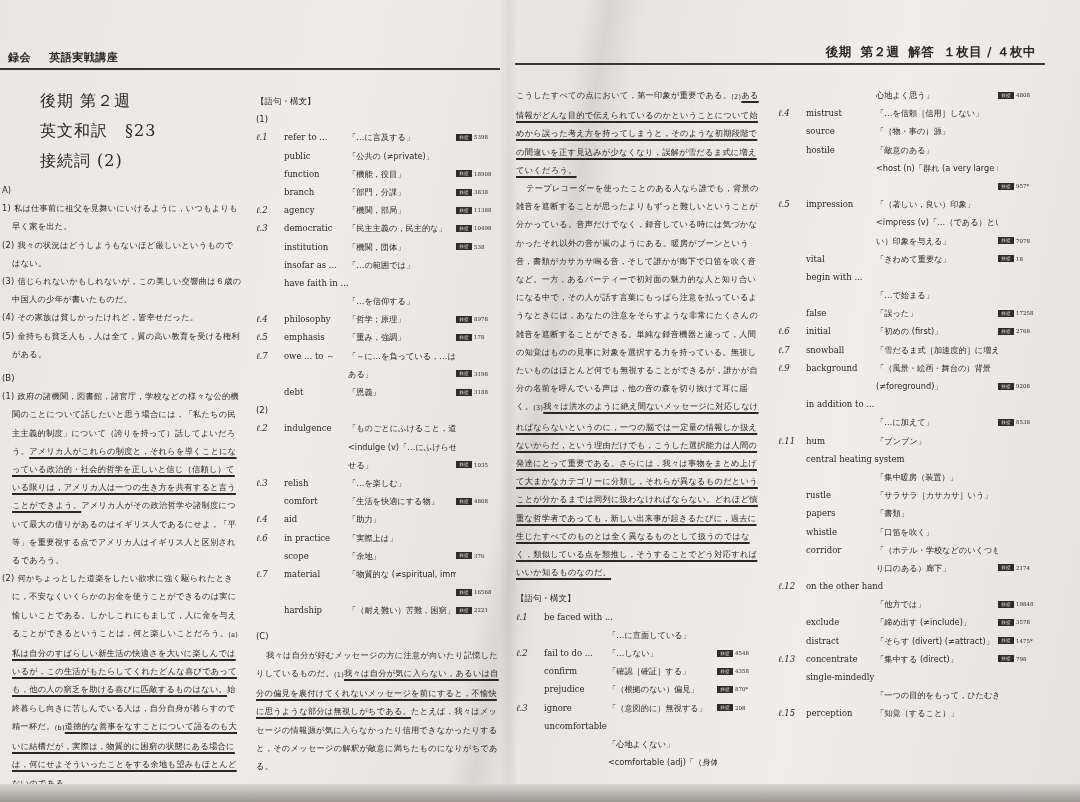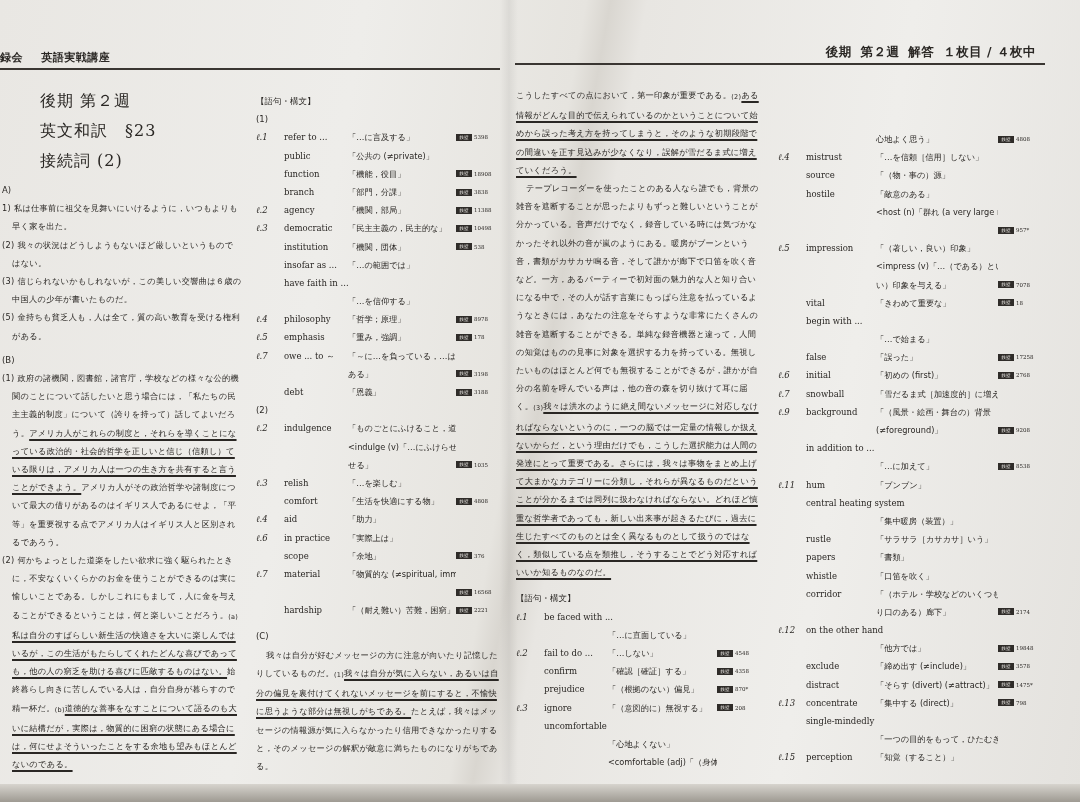--- a/index.html
+++ b/index.html
@@ -17,40 +17,40 @@
   }
   .fold-shadow {
     position: absolute; left: 500px; top: 0; width: 18px; height: 802px;
     background: linear-gradient(90deg, rgba(0,0,0,0) 0%, rgba(0,0,0,0.06) 50%, rgba(0,0,0,0) 100%);
   }
   .bottom-edge {
     position: absolute; left: 0; bottom: 0; width: 1080px; height: 18px;
     background: linear-gradient(180deg, #d7d4ce 0%, #9e9a92 100%);
   }
   .header-left {
-    position: absolute; left: 0; top: 50px;
+    position: absolute; left: 8px; top: 50px;
     font-family: "DejaVu Sans", sans-serif; font-size: 11px; font-weight: bold; letter-spacing: 0.5px;
   }
   .header-left span { margin-right: 14px; }
   .header-right {
     position: absolute; right: 44px; top: 44px;
     font-family: "DejaVu Sans", sans-serif; font-size: 12.5px; font-weight: bold; letter-spacing: 0.5px;
   }
   .header-right span { margin-left: 4px; }
   .rule-left { position: absolute; left: 0; top: 68px; width: 500px; height: 2px; background: #3a3632; }
   .rule-right { position: absolute; left: 515px; top: 63px; width: 530px; height: 2px; background: #3a3632; }
 
   .title-block { position: absolute; left: 40px; top: 86px; width: 200px; text-align: left; font-size: 16px; }
   .title-block div { height: 30px; line-height: 30px; letter-spacing: 1px; }
 
   .col { position: absolute; font-size: 8.5px; line-height: 18.2px; }
   .col-a { left: 2px; top: 181px; width: 240px; }
   .col-b { left: 256px; top: 92px; width: 244px; }
   .col-c { left: 516px; top: 86px; width: 245px; }
-  .col-d { left: 778px; top: 86px; width: 270px; margin-top: 44px; }
+  .col-d { left: 778px; top: 86px; width: 270px; }
 
   .sec-label { font-family: "DejaVu Sans", sans-serif; font-size: 8.5px; }
   .jp { font-family: "DejaVu Sans", sans-serif; font-size: 8.2px; letter-spacing: 0.3px; }
   .item { padding-left: 10px; text-indent: -10px; }
   .u { text-decoration: underline; text-decoration-thickness: 1.5px; text-underline-offset: 3px; }
   .mark { font-size: 6.5px; vertical-align: -1px; }
 
   .vrow { display: flex; height: 18.2px; align-items: center; white-space: nowrap; }
   .vrow .ln { width: 28px; font-style: italic; flex: none; }
   .vrow .en { width: 64px; flex: none; font-size: 8.5px; }
@@ -87,20 +87,21 @@
     <div>後期 第２週</div>
     <div>英文和訳　§23</div>
     <div>接続詞 (2)</div>
   </div>
 
   <div class="col col-a">
     <div class="sec-label">A)</div>
     <div class="jp item">1)  私は仕事前に祖父を見舞いにいけるように，いつもよりも早く家を出た。</div>
     <div class="jp item">(2)  我々の状況はどうしようもないほど厳しいというものではない。</div>
     <div class="jp item">(3)  信じられないかもしれないが，この美しい交響曲は６歳の中国人の少年が書いたものだ。</div>
+    <div class="jp item">(4)  その家族は貧しかったけれど，皆幸せだった。</div>
     <div class="jp item">(5)  金持ちも貧乏人も，人は全て，質の高い教育を受ける権利がある。</div>
     <div style="height:6px"></div>
     <div class="sec-label">(B)</div>
     <div class="jp item">
       <span>(1)</span>
       <span>政府の諸機関，図書館，諸官庁，学校などの様々な公的機関のことについて話したいと思う場合には，「私たちの民主主義的制度」について（誇りを持って）話してよいだろう。</span><span class="u">アメリカ人がこれらの制度と，それらを導くことになっている政治的・社会的哲学を正しいと信じ（信頼し）ている限りは，アメリカ人は一つの生き方を共有すると言うことができよう。</span><span>アメリカ人がその政治哲学や諸制度について最大の借りがあるのはイギリス人であるにせよ，「平等」を重要視する点でアメリカ人はイギリス人と区別されるであろう。</span>
     </div>
     <div class="jp item">
       <span>(2)</span>
       <span>何かちょっとした道楽をしたい欲求に強く駆られたときに，不安なくいくらかのお金を使うことができるのは実に愉しいことである。しかしこれにもまして，人に金を与えることができるということは，何と楽しいことだろう。</span><span class="mark">(a)</span><span class="u">私は自分のすばらしい新生活の快適さを大いに楽しんではいるが，この生活がもたらしてくれたどんな喜びであっても，他の人の窮乏を助ける喜びに匹敵するものはない。</span><span>始終暮らし向きに苦しんでいる人は，自分自身が暮らすので精一杯だ。</span><span class="mark">(b)</span><span class="u">道徳的な善事をなすことについて語るのも大いに結構だが，実際は，物質的に困窮の状態にある場合には，何にせよそういったことをする余地も望みもほとんどないのである。</span>

